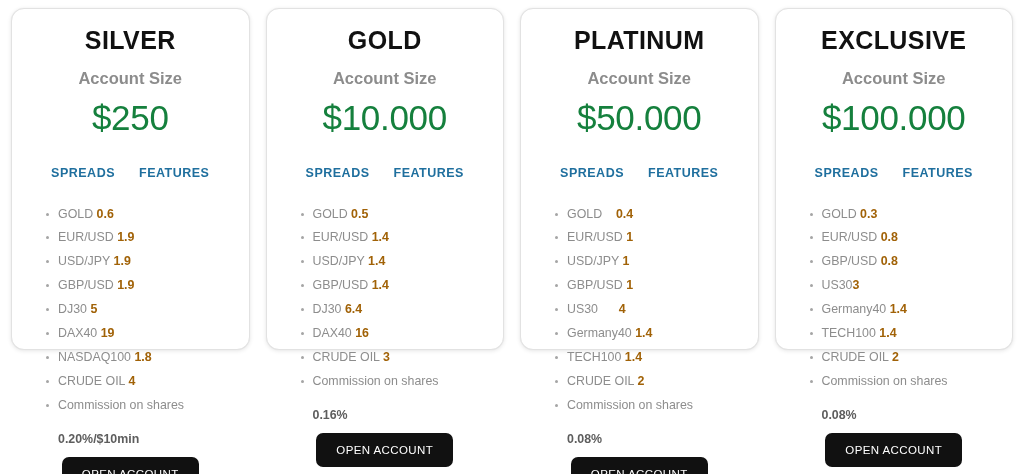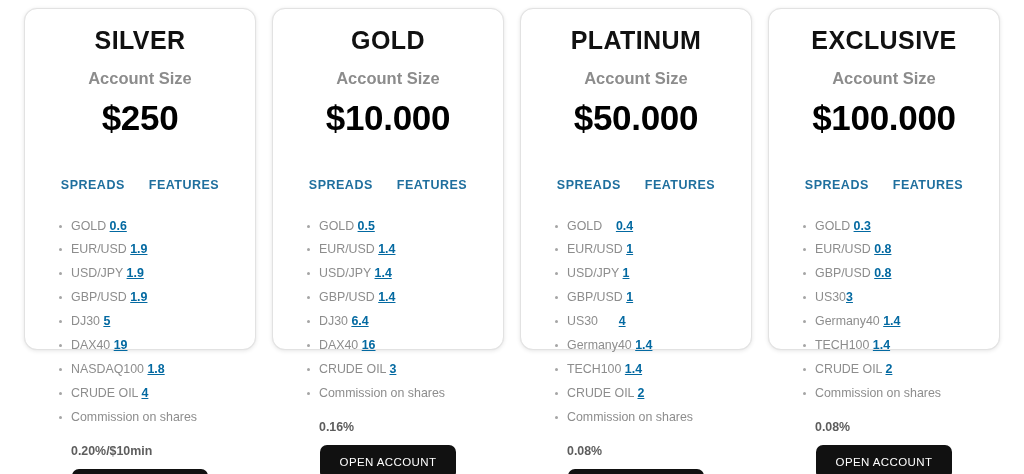--- a/index.html
+++ b/index.html
@@ -9,21 +9,21 @@
   }
   body {
     width: 1024px;
     height: 474px;
     font-family: "Liberation Sans", sans-serif;
     overflow: hidden;
   }
   #plans {
     display: flex;
     gap: 16px;
-    padding: 8px 24px;
+    padding: 8px 11px;
     box-sizing: border-box;
     width: 1024px;
     height: 358px;
   }
   .card {
     flex: 1 1 0;
     background: #ffffff;
     border: 1px solid #e2e2e2;
     border-radius: 13px;
     box-shadow: 0 1px 4px rgba(0,0,0,0.10), 0 0 1px rgba(0,0,0,0.06);
@@ -44,31 +44,31 @@
   }
   .account-size {
     font-size: 16.5px;
     color: #8c8c8c;
     margin-top: 14px;
     font-weight: bold;
     text-align: center;
   }
   .price {
     font-size: 35px;
-    font-weight: bold;
-    color: #000000;
+    font-weight: normal;
+    color: #15803d;
     margin-top: 10px;
     letter-spacing: -0.3px;
     text-align: center;
   }
   .tabs {
     display: flex;
     justify-content: center;
     gap: 24px;
-    margin-top: 40px;
+    margin-top: 28px;
     width: 100%;
   }
   .tab {
     font-size: 12.5px;
     font-weight: bold;
     color: #1f6f9e;
     letter-spacing: 0.5px;
     cursor: pointer;
     background: none;
     border: none;
@@ -96,22 +96,21 @@
     position: absolute;
     left: 0;
     top: 5px;
     width: 3px;
     height: 3px;
     border-radius: 50%;
     background: #a5a5a5;
   }
   .feat .val {
     font-weight: bold;
-    color: #0369a1;
-    text-decoration: underline;
+    color: #a16207;
   }
   .feat .sub {
     display: block;
     font-weight: bold;
     color: #5d5d5d;
     margin-top: 22px;
   }
   .cta {
     margin-top: auto;
     background: #111111;

